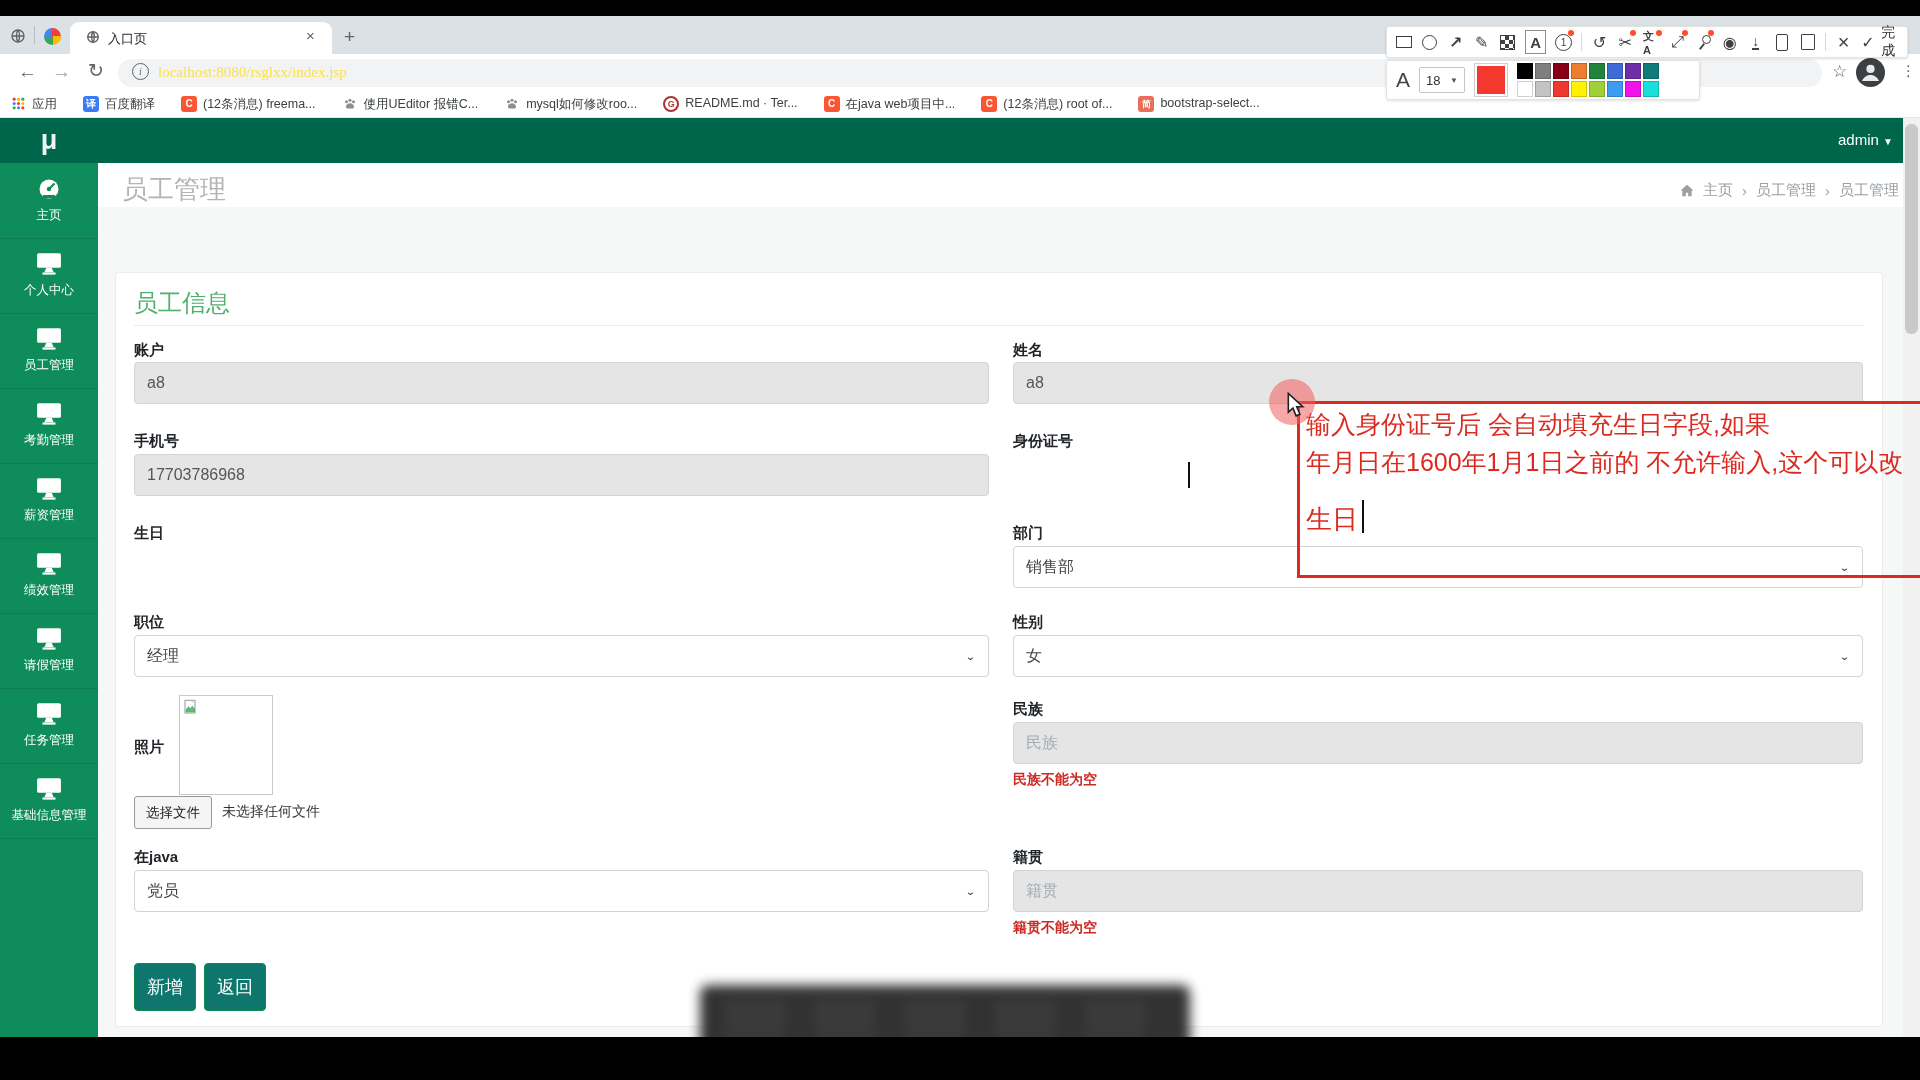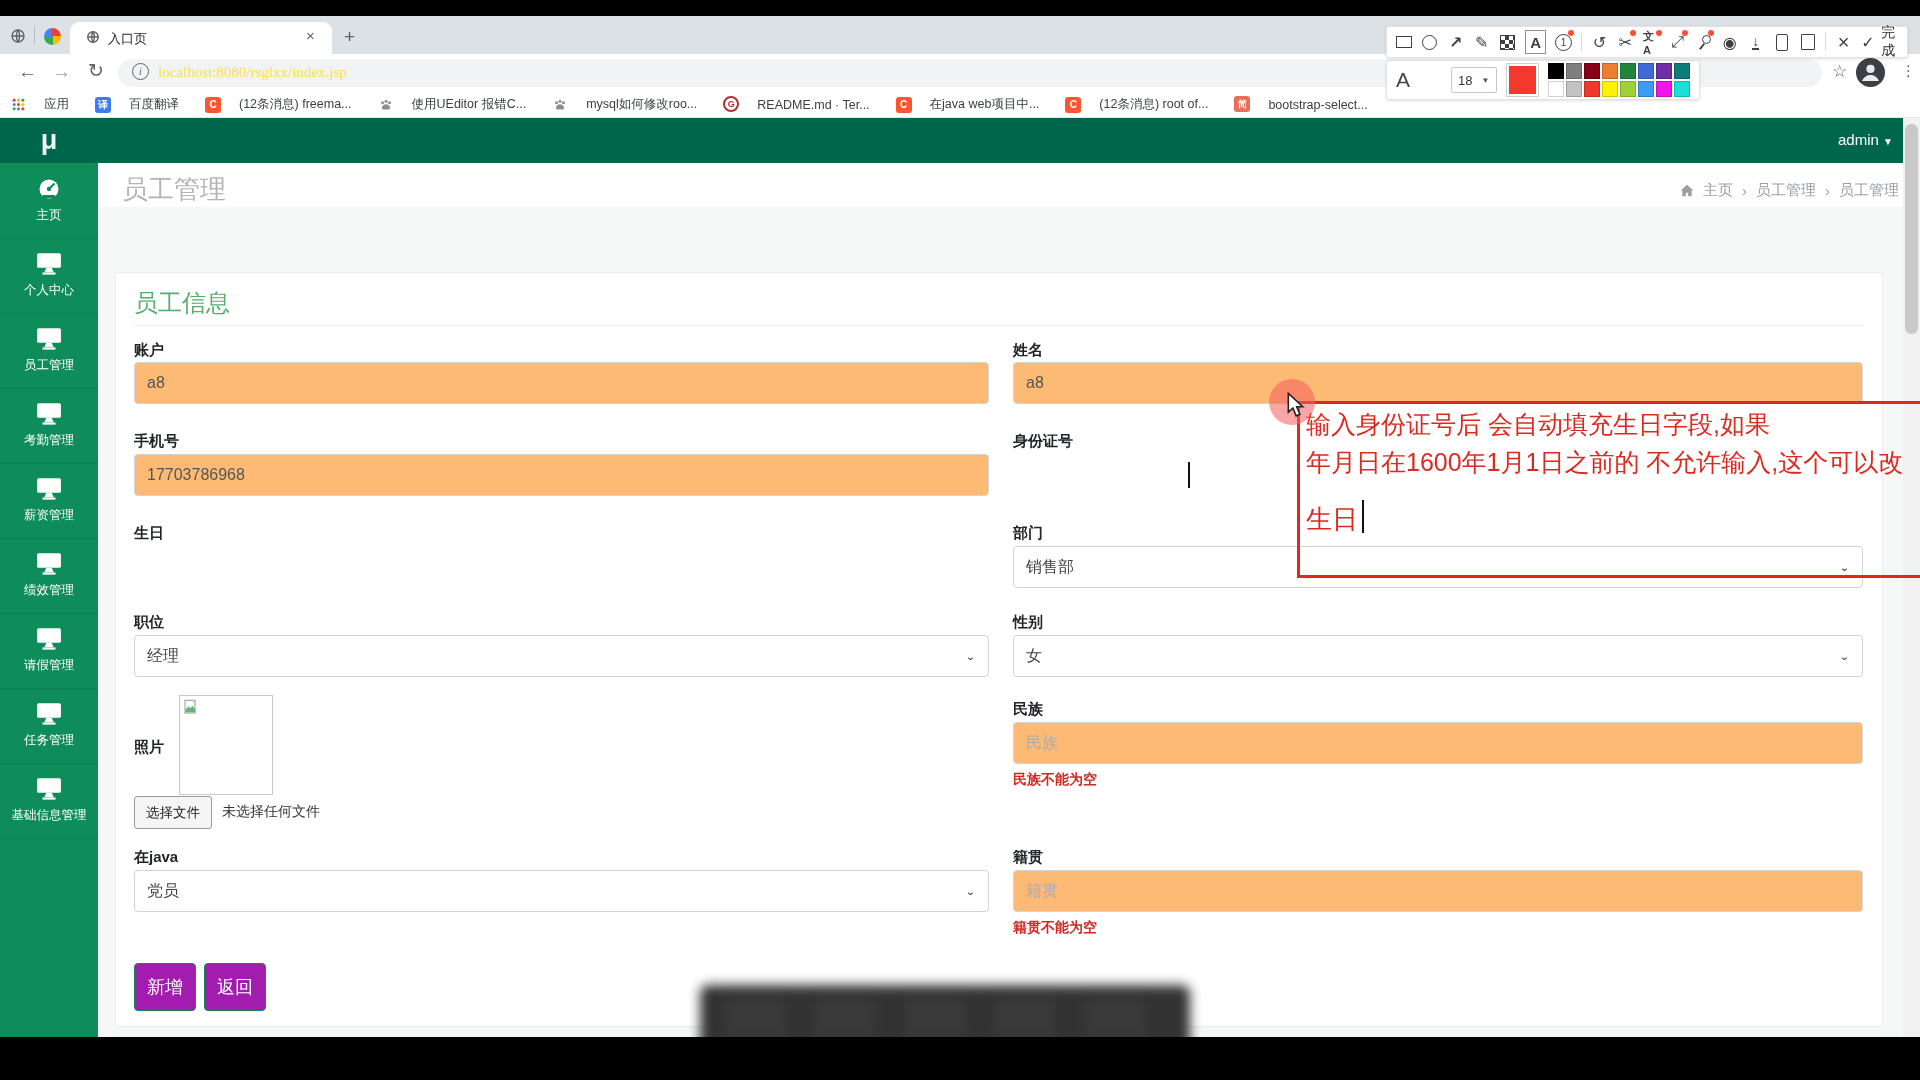--- a/index.html
+++ b/index.html
@@ -7,21 +7,21 @@
   .abs{position:absolute;}
   
   #tabstrip{left:0;top:16px;width:1920px;height:38px;background:#dce1e6;}
   #activetab{left:70px;top:22px;width:262px;height:32px;background:#fff;border-radius:9px 9px 0 0;}
   .tabtitle{font-size:13px;color:#24292e;}
   #toolbar{left:0;top:54px;width:1920px;height:37px;background:#fff;}
   .navbtn{font-size:19px;color:#5f6368;line-height:20px;}
   #omnibox{left:118px;top:59px;width:1704px;height:28px;background:#f1f3f4;border-radius:14px;}
   #bookmarks{left:0;top:91px;width:1920px;height:27px;background:#fff;border-bottom:1px solid #e4e7ea;
     display:flex;align-items:center;padding-left:10px;gap:26px;box-sizing:border-box;}
-  .bm{display:flex;align-items:flex-end;gap:18px;font-size:12.5px;color:#3c4043;white-space:nowrap;}
+  .bm{display:flex;align-items:flex-start;gap:6px;font-size:12.5px;color:#3c4043;white-space:nowrap;}
   .fav{width:16px;height:16px;display:inline-flex;align-items:center;justify-content:center;border-radius:3px;
     font-size:10px;color:#fff;font-weight:bold;flex:0 0 auto;}
   .fav.csdn{background:#fc5531;}
   .fav.trans{background:#3b7cf5;}
   .fav.jianshu{background:#ea6f5a;font-size:9px;}
   .fav.gitee{background:#fff;border:2px solid #a33;color:#a33;border-radius:50%;width:12px;height:12px;font-size:9px;}
   
   .panel{background:#fff;border:1px solid #e3e3e3;border-radius:3px;box-shadow:0 1px 3px rgba(0,0,0,.12);}
   #tools{left:1386px;top:26px;width:522px;height:32px;display:flex;align-items:center;gap:9px;padding:0 8px;box-sizing:border-box;}
   .tool{position:relative;width:20px;height:20px;display:flex;align-items:center;justify-content:center;
@@ -34,46 +34,46 @@
   .tool-sel{border:1.5px solid #8f8f8f;width:22px;height:22px;font-weight:bold;font-size:15px;}
   .numbadge{width:15px;height:15px;border:1.6px solid #3f3f3f;border-radius:50%;font-size:10px;display:flex;align-items:center;justify-content:center;}
   .vsep{width:1px;height:18px;background:#d9d9d9;}
   .phoneic{width:10px;height:15px;border:1.7px solid #3f3f3f;border-radius:2px;}
   .flagic{width:12px;height:14px;border:1.7px solid #3f3f3f;border-radius:1px;}
   .pinic{position:relative;width:16px;height:16px;}
   .pinic:before{content:'';position:absolute;left:6px;top:1px;width:7px;height:7px;border:1.7px solid #3f3f3f;border-radius:50%;}
   .pinic:after{content:'';position:absolute;left:5px;top:9px;width:2px;height:7px;background:#3f3f3f;transform:rotate(38deg);}
   .dl{border-bottom:2.2px solid #3f3f3f;padding-bottom:1px;font-weight:bold;font-size:14px;line-height:12px;}
   #fontpanel{left:1386px;top:60px;width:314px;height:40px;display:flex;align-items:center;gap:9px;padding:0 9px;box-sizing:border-box;}
-  .sizebox{width:46px;height:26px;border:1px solid #c6c6c6;border-radius:2px;display:flex;align-items:center;justify-content:space-between;padding:0 6px;box-sizing:border-box;font-size:13px;color:#333;margin-left:32px;}
+  .sizebox{width:46px;height:26px;border:1px solid #c6c6c6;border-radius:2px;display:flex;align-items:center;justify-content:space-between;padding:0 6px;box-sizing:border-box;font-size:13px;color:#333;}
   .swatch-big{width:32px;height:32px;border:1px solid #d0d0d0;box-shadow:inset 0 0 0 2px #fff;}
   #palette{display:grid;grid-template-columns:repeat(8,16px);grid-auto-rows:16px;gap:2px;}
   .pcell{width:16px;height:16px;border:1px solid rgba(0,0,0,.18);box-sizing:border-box;}
   
   #sidebar{left:0;top:118px;width:98px;height:919px;background:#0e8c5a;}
   #sidelogo{left:0;top:118px;width:98px;height:45px;background:#00664b;color:#eaf6ef;
     display:flex;align-items:center;justify-content:center;font-size:27px;font-weight:bold;}
   .side-item{position:absolute;left:0;width:98px;height:75px;border-bottom:1px solid rgba(0,0,0,.10);
     display:flex;flex-direction:column;align-items:center;justify-content:center;gap:6px;color:#fff;}
   .side-item span{font-size:12.5px;letter-spacing:0;}
   #topbar{left:98px;top:118px;width:1822px;height:45px;background:#00664b;}
   #titlebar{left:98px;top:163px;width:1822px;height:44px;background:#fff;}
   #content{left:98px;top:207px;width:1822px;height:830px;background:#f6f7f7;}
   #card{left:115px;top:272px;width:1766px;height:753px;background:#fff;border:1px solid #ececec;border-radius:3px;}
   .lbl{font-size:15px;font-weight:bold;color:#212529;}
-  .inp{position:absolute;height:42px;border:1px solid #ced4da;border-radius:4px;background:#fdba74;
+  .inp{position:absolute;height:42px;border:1px solid #ced4da;border-radius:4px;background:#e5e5e5;
     font-size:16px;color:#555;padding:0 12px;box-sizing:border-box;font-family:inherit;outline:none;}
   .inp::placeholder{color:#a6adb4;}
   .inp.ro{background:#e9ecef;}
   .inp.focus{border-color:#86b7fe;box-shadow:0 0 0 3px rgba(13,110,253,.22);}
   .sel{position:absolute;height:42px;border:1px solid #ced4da;border-radius:4px;background:#fff;
     font-size:16px;color:#444;display:flex;align-items:center;padding:0 12px;box-sizing:border-box;justify-content:space-between;}
   .chev{font-size:13px;color:#333;transform:scaleY(.8);}
   .err{position:absolute;font-size:14px;font-weight:bold;color:#cc2b24;}
-  .btn{position:absolute;width:62px;height:48px;background:#a21caf;border:1px solid #0e8a50;border-radius:4px;
+  .btn{position:absolute;width:62px;height:48px;background:#0f766e;border:1px solid #0e8a50;border-radius:4px;
     color:#fff;font-size:18px;display:flex;align-items:center;justify-content:center;font-family:inherit;}
   
   #redbox{left:1297px;top:401px;width:623px;height:177px;border:3px solid #db2b21;border-right:none;box-sizing:border-box;}
   .redtext{position:absolute;color:#db2b21;font-size:25px;white-space:nowrap;}
   .caret{position:absolute;width:2px;background:#111;}
   
   #scrolltrack{left:1903px;top:118px;width:17px;height:919px;background:#f1f1f1;}
   #scrollthumb{left:1905px;top:124px;width:13px;height:210px;background:#c9c9c9;border-radius:6px;}
   #watermark{left:700px;top:985px;width:490px;height:72px;background:#262626;border-radius:8px;filter:blur(6px);opacity:.94;}
   .wm-glyph{position:absolute;top:14px;width:58px;height:46px;background:

